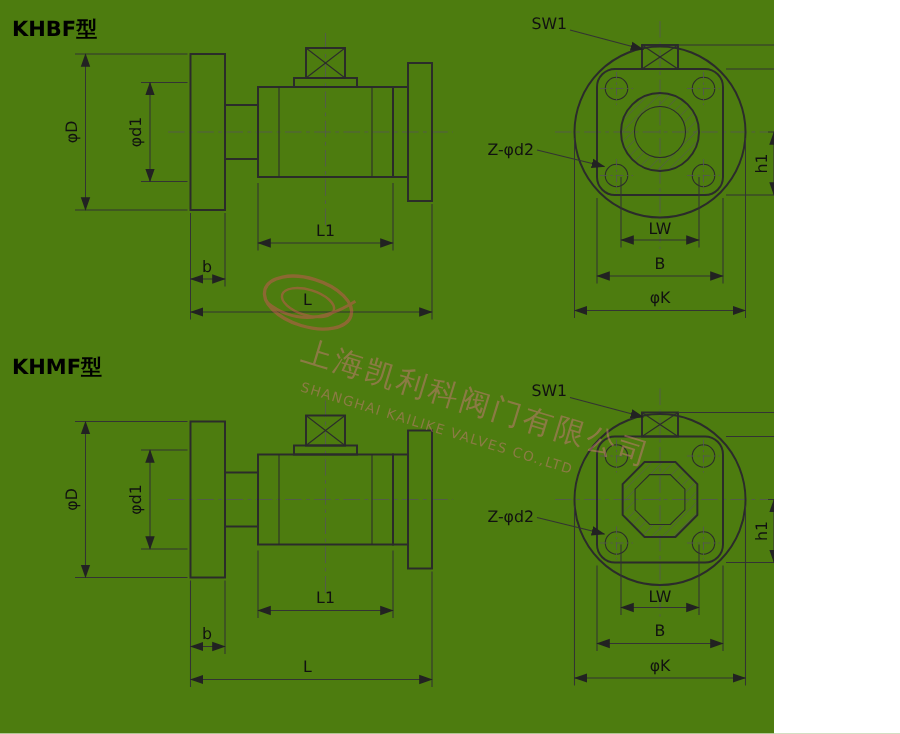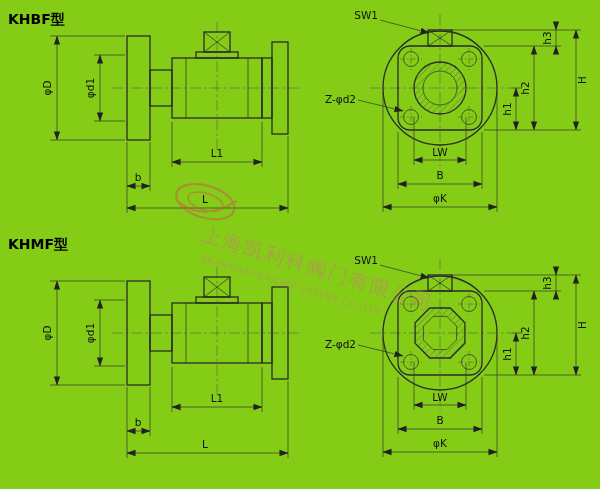--- a/index.html
+++ b/index.html
@@ -1,16 +1,16 @@
 <!DOCTYPE html>
 <html><head>
 <meta charset="utf-8">
 <style>
   html,body{margin:0;padding:0;background:#fff}
-  .page{width:600px;height:489px;background:#84cc16;position:relative;overflow:hidden;
+  .page{width:516px;height:489px;background:#4d7c0f;position:relative;overflow:hidden;
         font-family:"DejaVu Sans","Liberation Sans",sans-serif}
   svg{display:block}
   .o2{stroke:#2b2b2b;stroke-width:1.3;fill:none}
   .t{stroke:#2b2b2b;stroke-width:0.7;fill:none}
   .cl{stroke:#555;stroke-width:0.55;fill:none;stroke-dasharray:11 3 2.5 3}
   .cl2{stroke:#555;stroke-width:0.55;fill:none;stroke-dasharray:5 2 1.5 2}
   .dm{stroke:#333;stroke-width:0.7;fill:none}
   .dim-text{font-size:10.5px;fill:#111;font-family:"DejaVu Sans","Liberation Sans",sans-serif}
   .title{font-size:14px;font-weight:bold;fill:#000;font-family:"DejaVu Sans","Liberation Sans",sans-serif}
   .wm-cn{font-size:20px;fill:#c97a7a;letter-spacing:2px;font-family:"DejaVu Sans",sans-serif}

